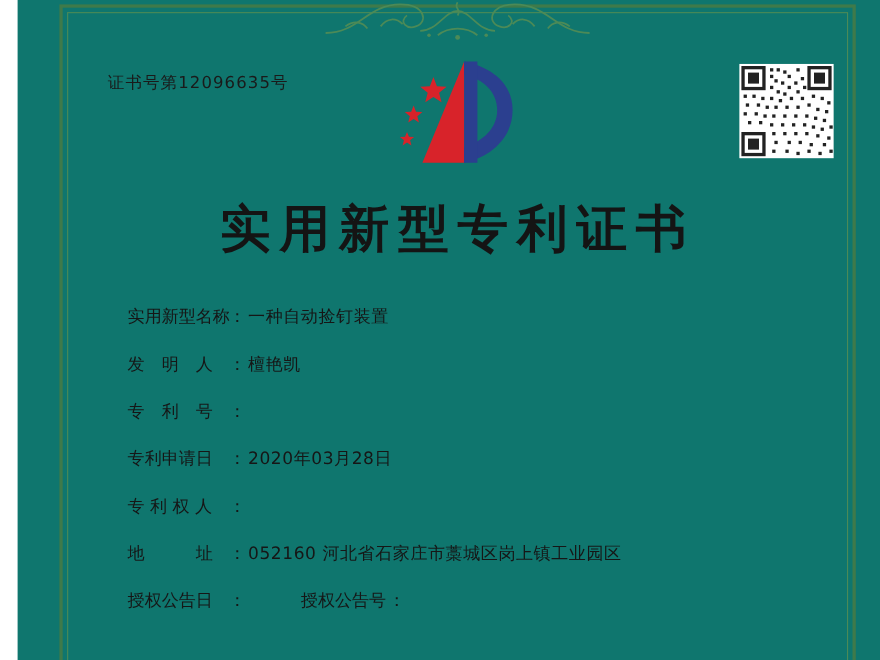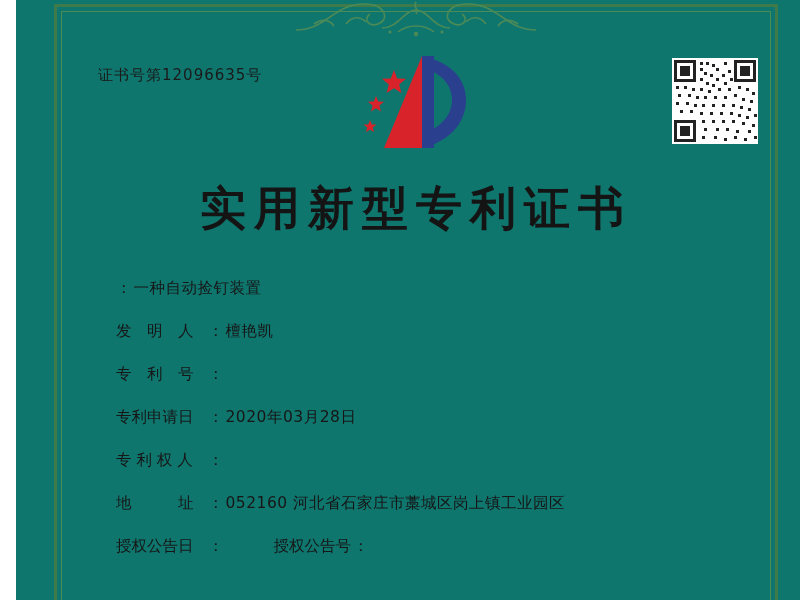--- a/index.html
+++ b/index.html
@@ -270,20 +270,21 @@
       <rect x="72" y="80" width="3" height="3"></rect>
         <rect x="82" y="78" width="3" height="3"></rect>
     </g>
   </svg>
 
   <div class="main-title">实用新型专利证书</div>
 
   <div class="fields">
 
     <div class="field-row">
+      <span class="field-label">实用新型名称</span>
       <span class="field-colon">：</span>
       <span class="field-value">一种自动捡钉装置</span>
     </div>
 
     <div class="field-row">
       <span class="field-label">发　明　人</span>
       <span class="field-colon">：</span>
       <span class="field-value">檀艳凯</span>
     </div>
 

